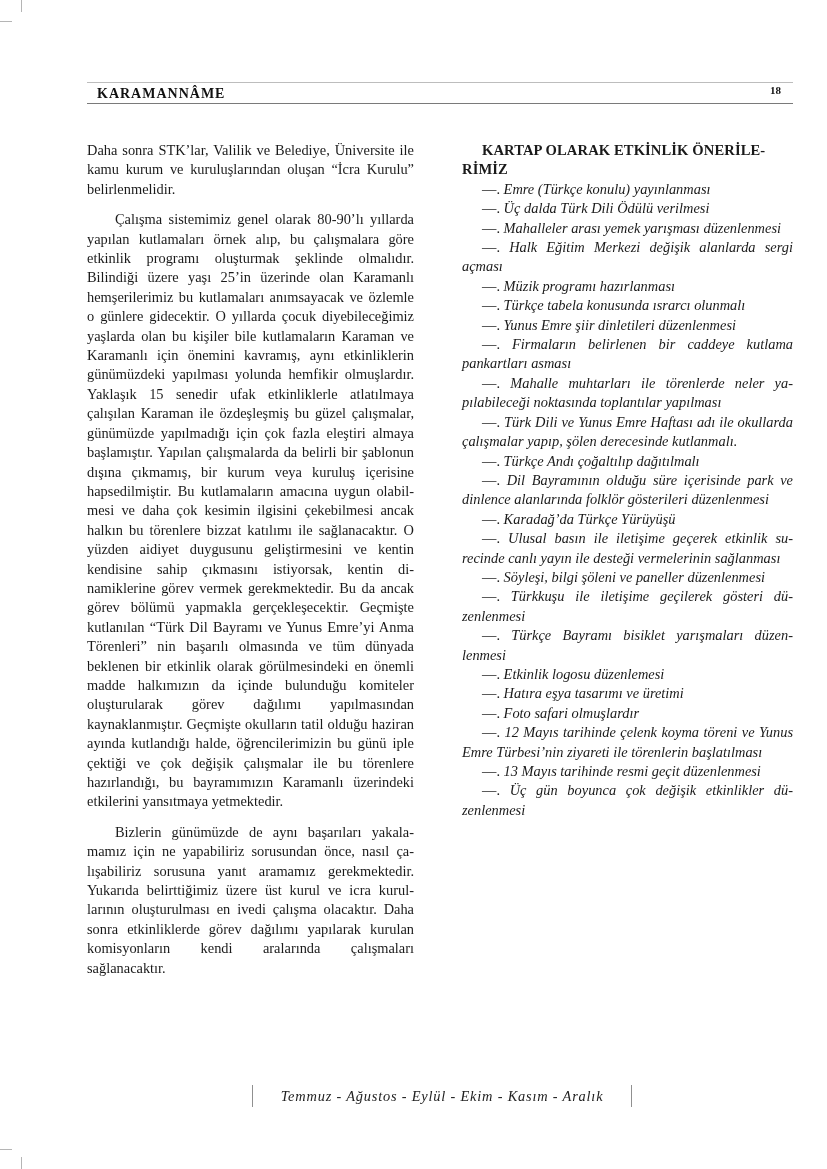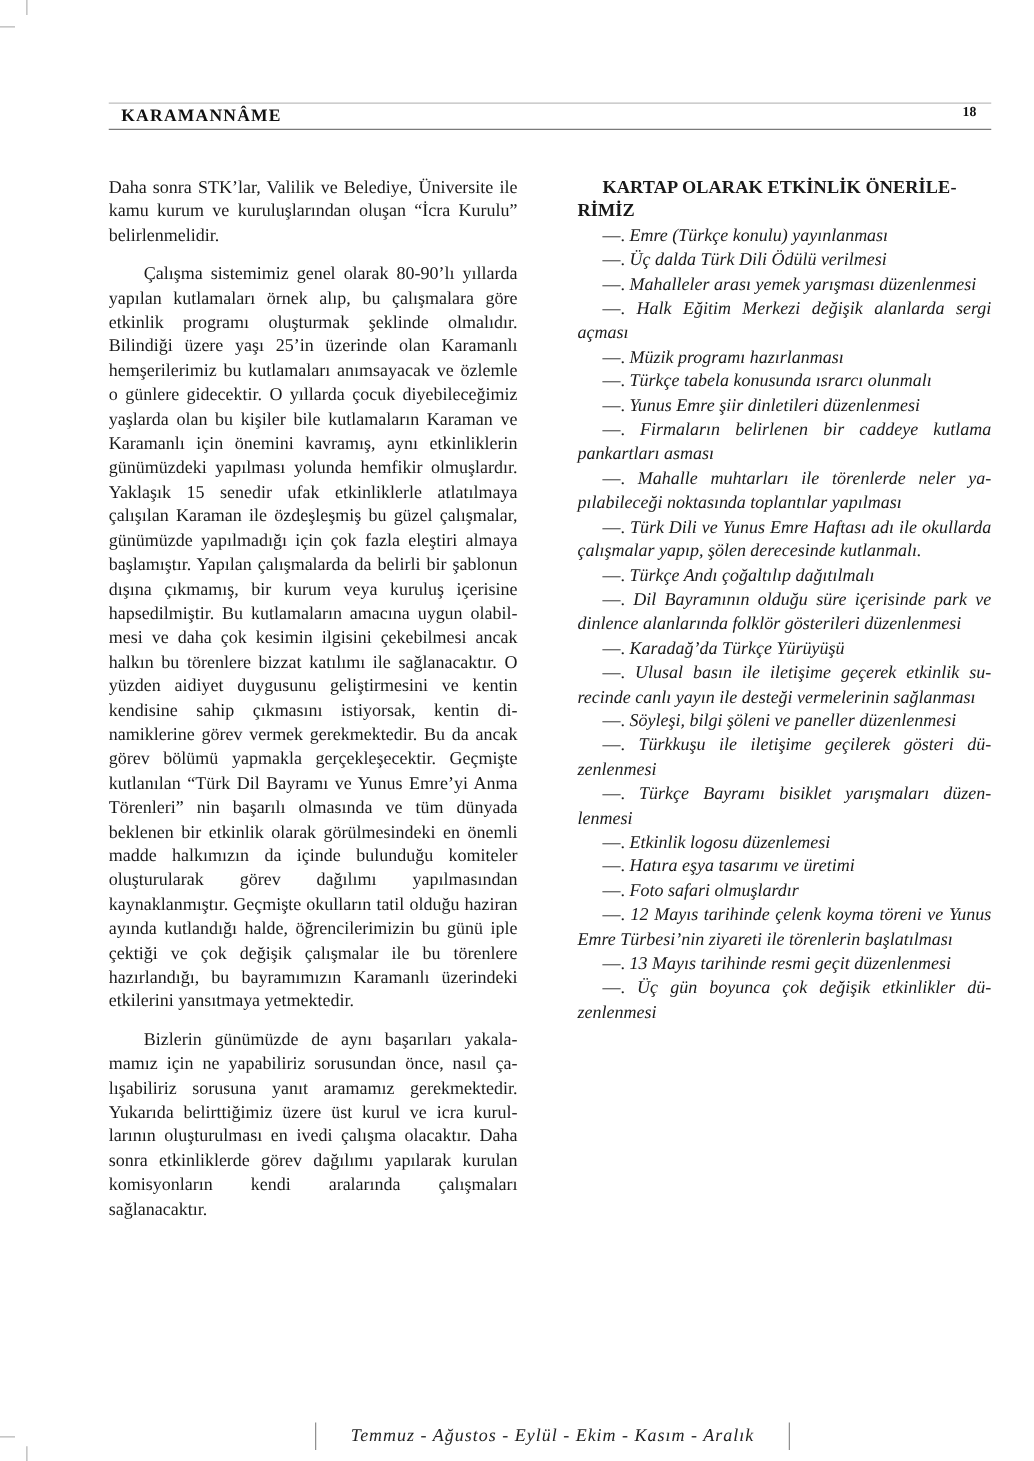--- a/index.html
+++ b/index.html
@@ -44,21 +44,21 @@
     font-weight: bold; font-size: 14.6px; line-height: 19.4px;
     text-indent: 20px; text-align: left; margin: 0 0 11px 0; letter-spacing: 0.1px;
   }
 
   .list-item {
     font-style: italic; text-indent: 20px; margin: 0;
   }
   .list-item .dash { font-style: normal; }
 
   .footer {
-    position: absolute; left: 252px; top: 1138px; width: 378px; height: 22px;
+    position: absolute; left: 252px; top: 1085px; width: 378px; height: 22px;
     border-left: 1px solid #909090; border-right: 1px solid #909090;
     text-align: center;
   }
   .footer span {
     display: inline-block; margin-top: 3px;
     font-style: italic; font-size: 14.4px; letter-spacing: 0.8px; color: #222;
   }
 </style>
 </head>
 <body>

